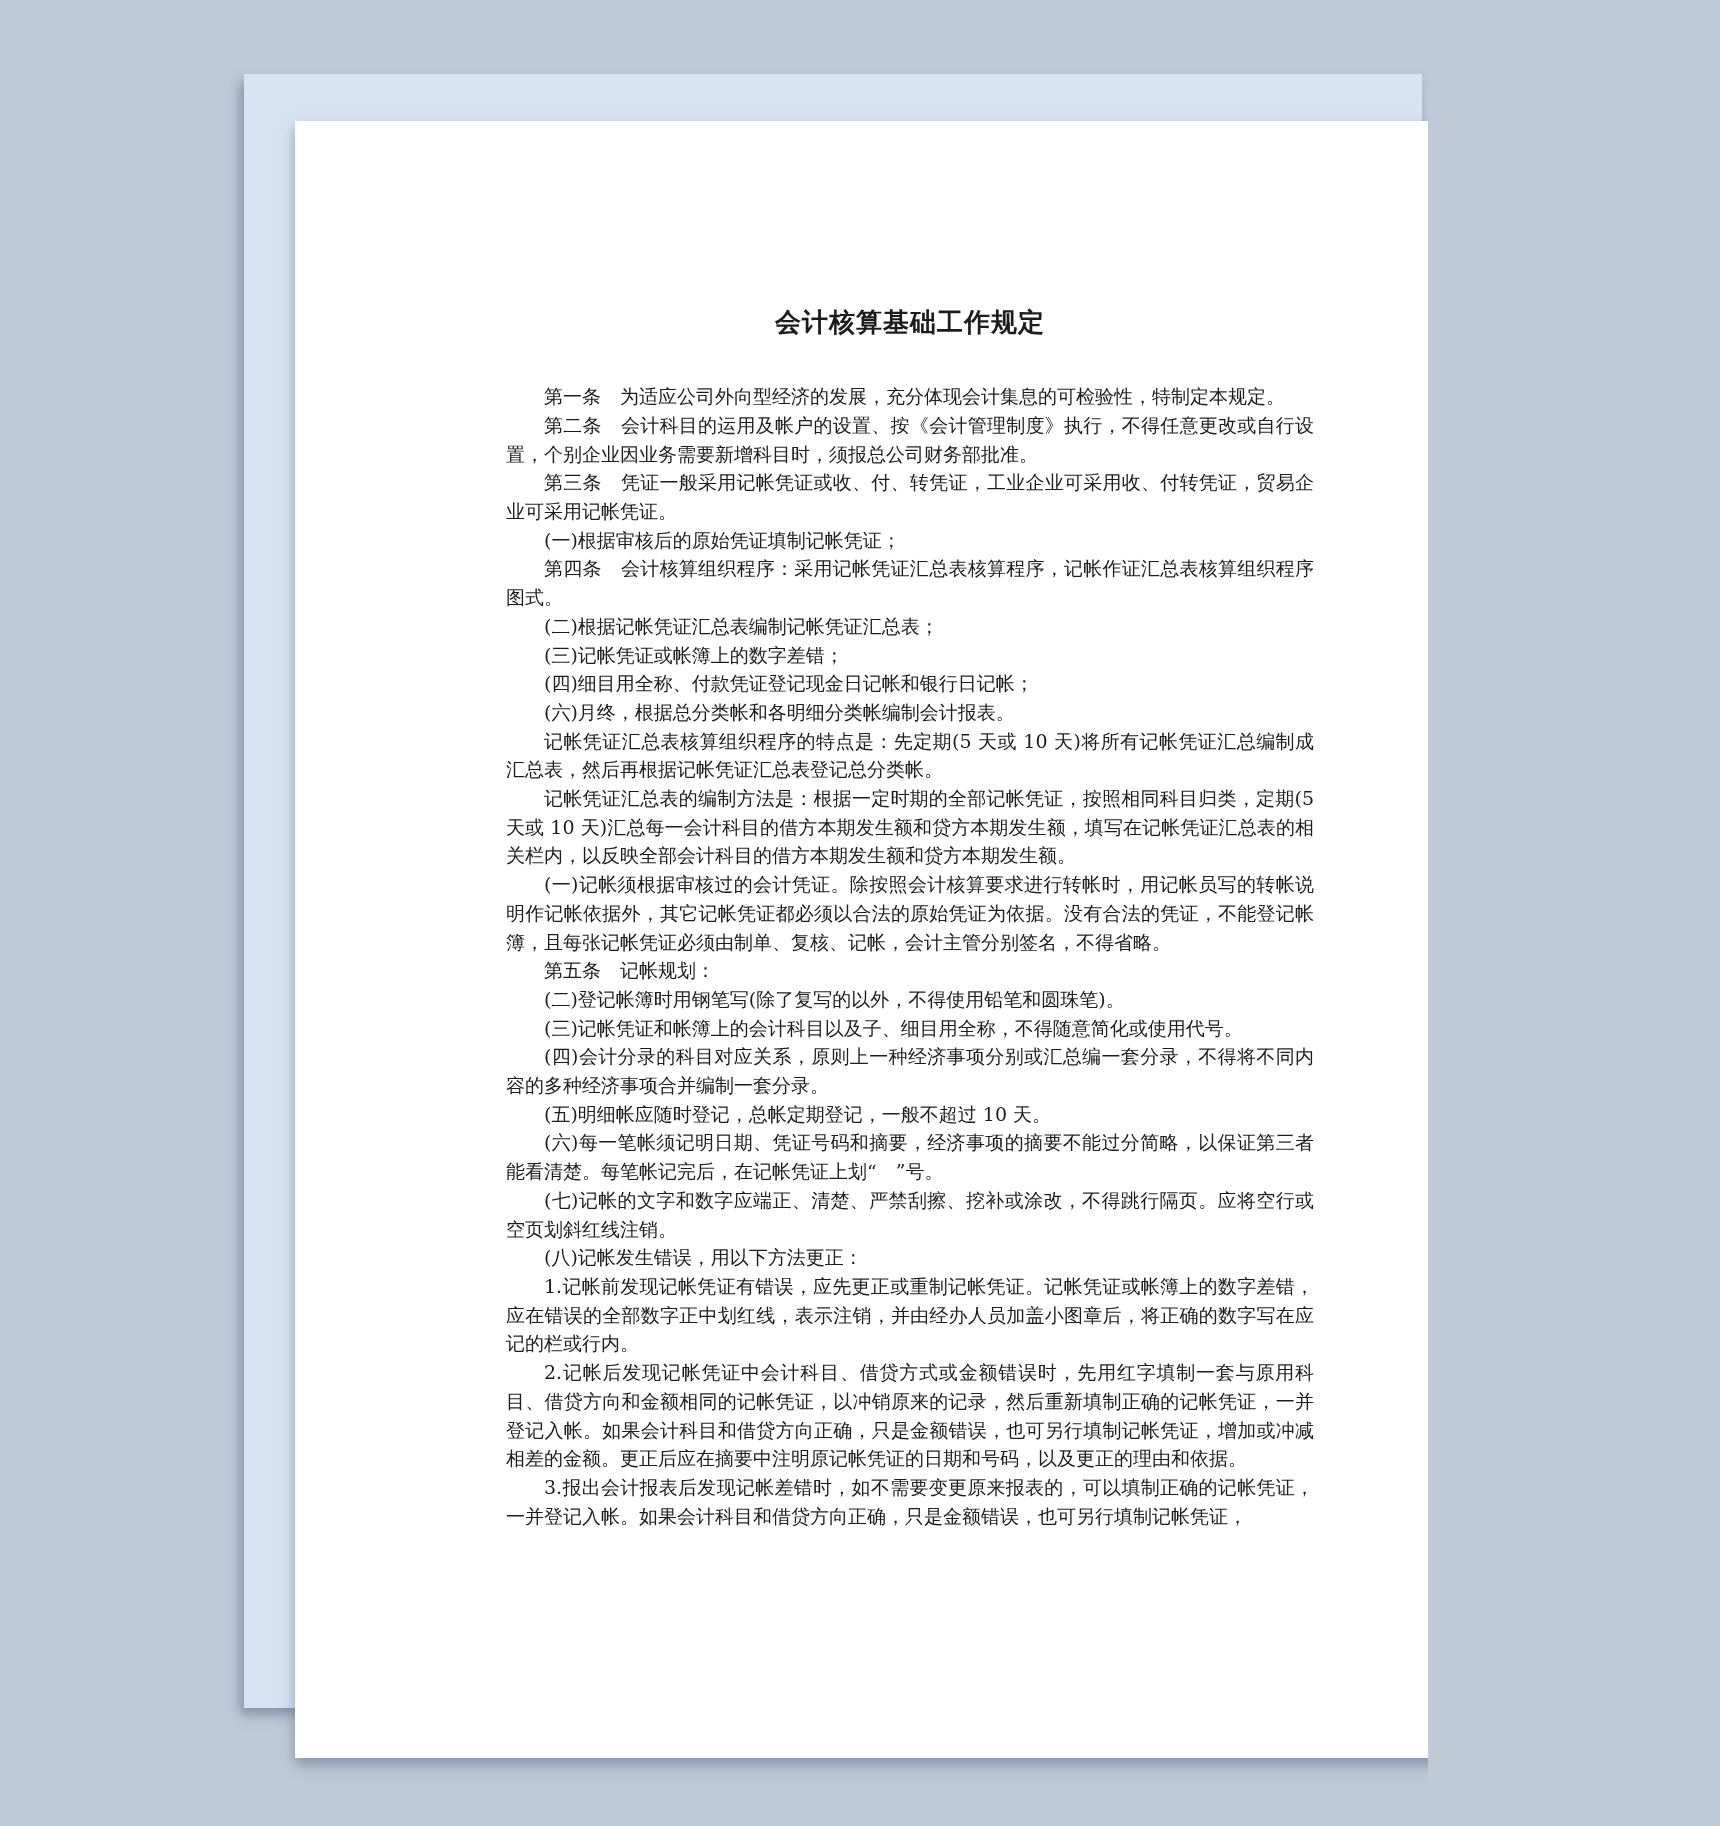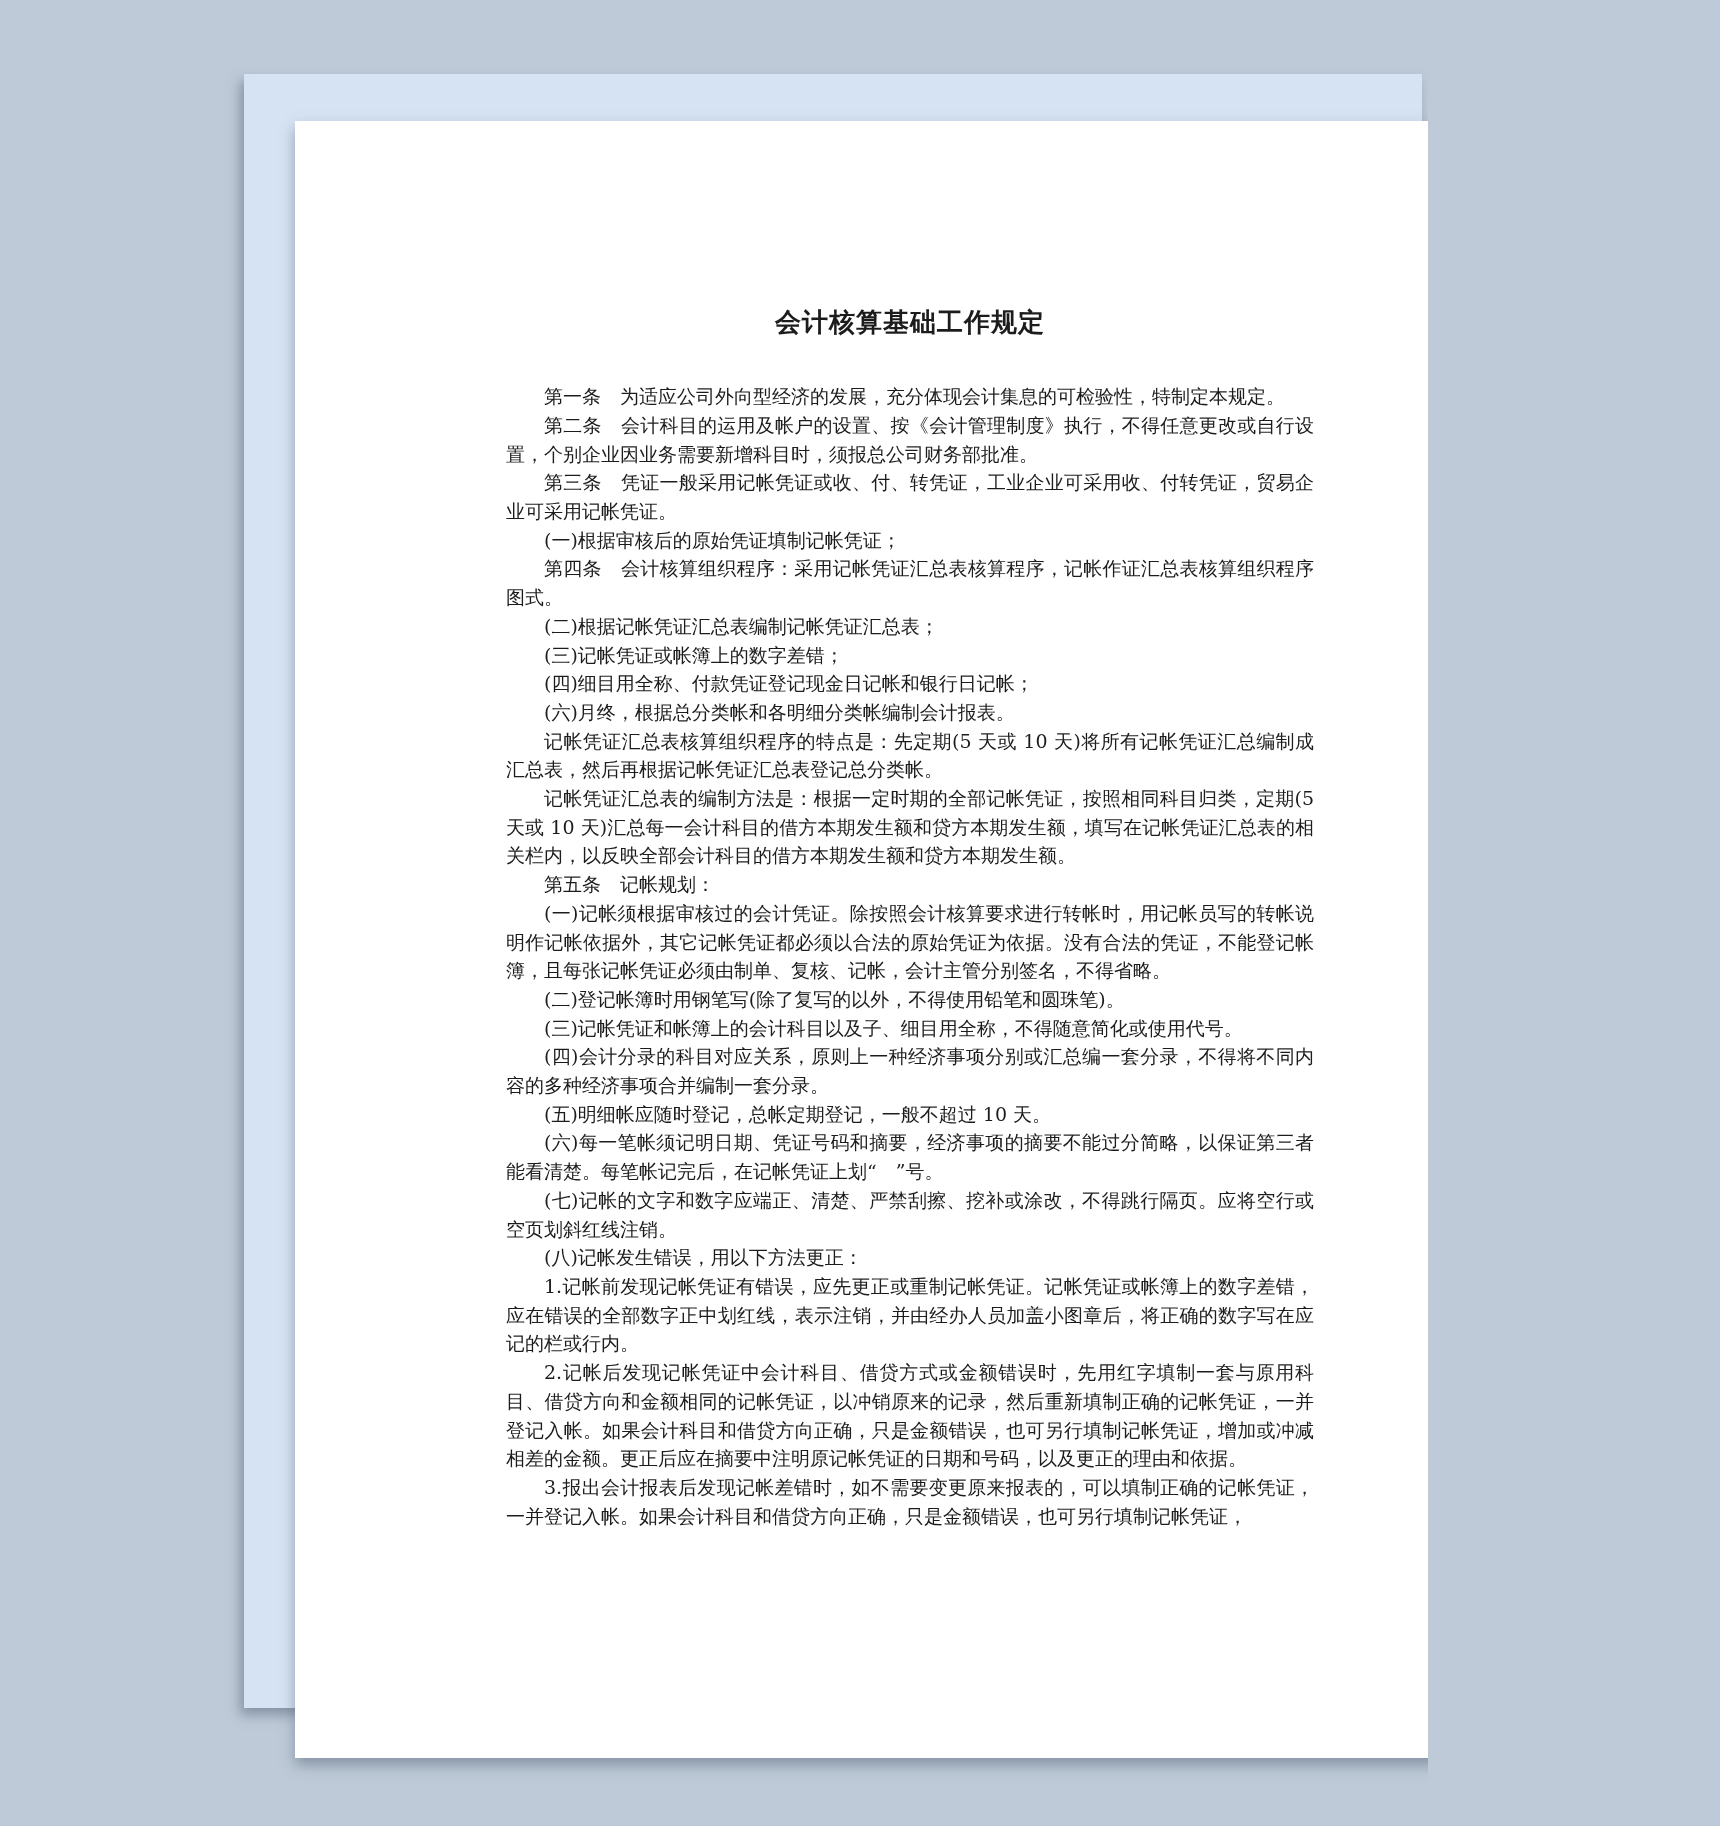--- a/index.html
+++ b/index.html
@@ -75,22 +75,22 @@
         <p>第二条　会计科目的运用及帐户的设置、按《会计管理制度》执行，不得任意更改或自行设置，个别企业因业务需要新增科目时，须报总公司财务部批准。</p>
         <p>第三条　凭证一般采用记帐凭证或收、付、转凭证，工业企业可采用收、付转凭证，贸易企业可采用记帐凭证。</p>
         <p>(一)根据审核后的原始凭证填制记帐凭证；</p>
         <p>第四条　会计核算组织程序：采用记帐凭证汇总表核算程序，记帐作证汇总表核算组织程序图式。</p>
         <p>(二)根据记帐凭证汇总表编制记帐凭证汇总表；</p>
         <p>(三)记帐凭证或帐簿上的数字差错；</p>
         <p>(四)细目用全称、付款凭证登记现金日记帐和银行日记帐；</p>
         <p>(六)月终，根据总分类帐和各明细分类帐编制会计报表。</p>
         <p>记帐凭证汇总表核算组织程序的特点是：先定期(5 天或 10 天)将所有记帐凭证汇总编制成汇总表，然后再根据记帐凭证汇总表登记总分类帐。</p>
         <p>记帐凭证汇总表的编制方法是：根据一定时期的全部记帐凭证，按照相同科目归类，定期(5 天或 10 天)汇总每一会计科目的借方本期发生额和贷方本期发生额，填写在记帐凭证汇总表的相关栏内，以反映全部会计科目的借方本期发生额和贷方本期发生额。</p>
+        <p>(一)记帐须根据审核过的会计凭证。除按照会计核算要求进行转帐时，用记帐员写的转帐说明作记帐依据外，其它记帐凭证都必须以合法的原始凭证为依据。没有合法的凭证，不能登记帐簿，且每张记帐凭证必须由制单、复核、记帐，会计主管分别签名，不得省略。</p>
         <p>第五条　记帐规划：</p>
-        <p>(一)记帐须根据审核过的会计凭证。除按照会计核算要求进行转帐时，用记帐员写的转帐说明作记帐依据外，其它记帐凭证都必须以合法的原始凭证为依据。没有合法的凭证，不能登记帐簿，且每张记帐凭证必须由制单、复核、记帐，会计主管分别签名，不得省略。</p>
         <p>(二)登记帐簿时用钢笔写(除了复写的以外，不得使用铅笔和圆珠笔)。</p>
         <p>(三)记帐凭证和帐簿上的会计科目以及子、细目用全称，不得随意简化或使用代号。</p>
         <p>(四)会计分录的科目对应关系，原则上一种经济事项分别或汇总编一套分录，不得将不同内容的多种经济事项合并编制一套分录。</p>
         <p>(五)明细帐应随时登记，总帐定期登记，一般不超过 10 天。</p>
         <p>(六)每一笔帐须记明日期、凭证号码和摘要，经济事项的摘要不能过分简略，以保证第三者能看清楚。每笔帐记完后，在记帐凭证上划“　”号。</p>
         <p>(七)记帐的文字和数字应端正、清楚、严禁刮擦、挖补或涂改，不得跳行隔页。应将空行或空页划斜红线注销。</p>
         <p>(八)记帐发生错误，用以下方法更正：</p>
         <p>1.记帐前发现记帐凭证有错误，应先更正或重制记帐凭证。记帐凭证或帐簿上的数字差错，应在错误的全部数字正中划红线，表示注销，并由经办人员加盖小图章后，将正确的数字写在应记的栏或行内。</p>
         <p>2.记帐后发现记帐凭证中会计科目、借贷方式或金额错误时，先用红字填制一套与原用科目、借贷方向和金额相同的记帐凭证，以冲销原来的记录，然后重新填制正确的记帐凭证，一并登记入帐。如果会计科目和借贷方向正确，只是金额错误，也可另行填制记帐凭证，增加或冲减相差的金额。更正后应在摘要中注明原记帐凭证的日期和号码，以及更正的理由和依据。</p>
         <p>3.报出会计报表后发现记帐差错时，如不需要变更原来报表的，可以填制正确的记帐凭证，一并登记入帐。如果会计科目和借贷方向正确，只是金额错误，也可另行填制记帐凭证，</p>

